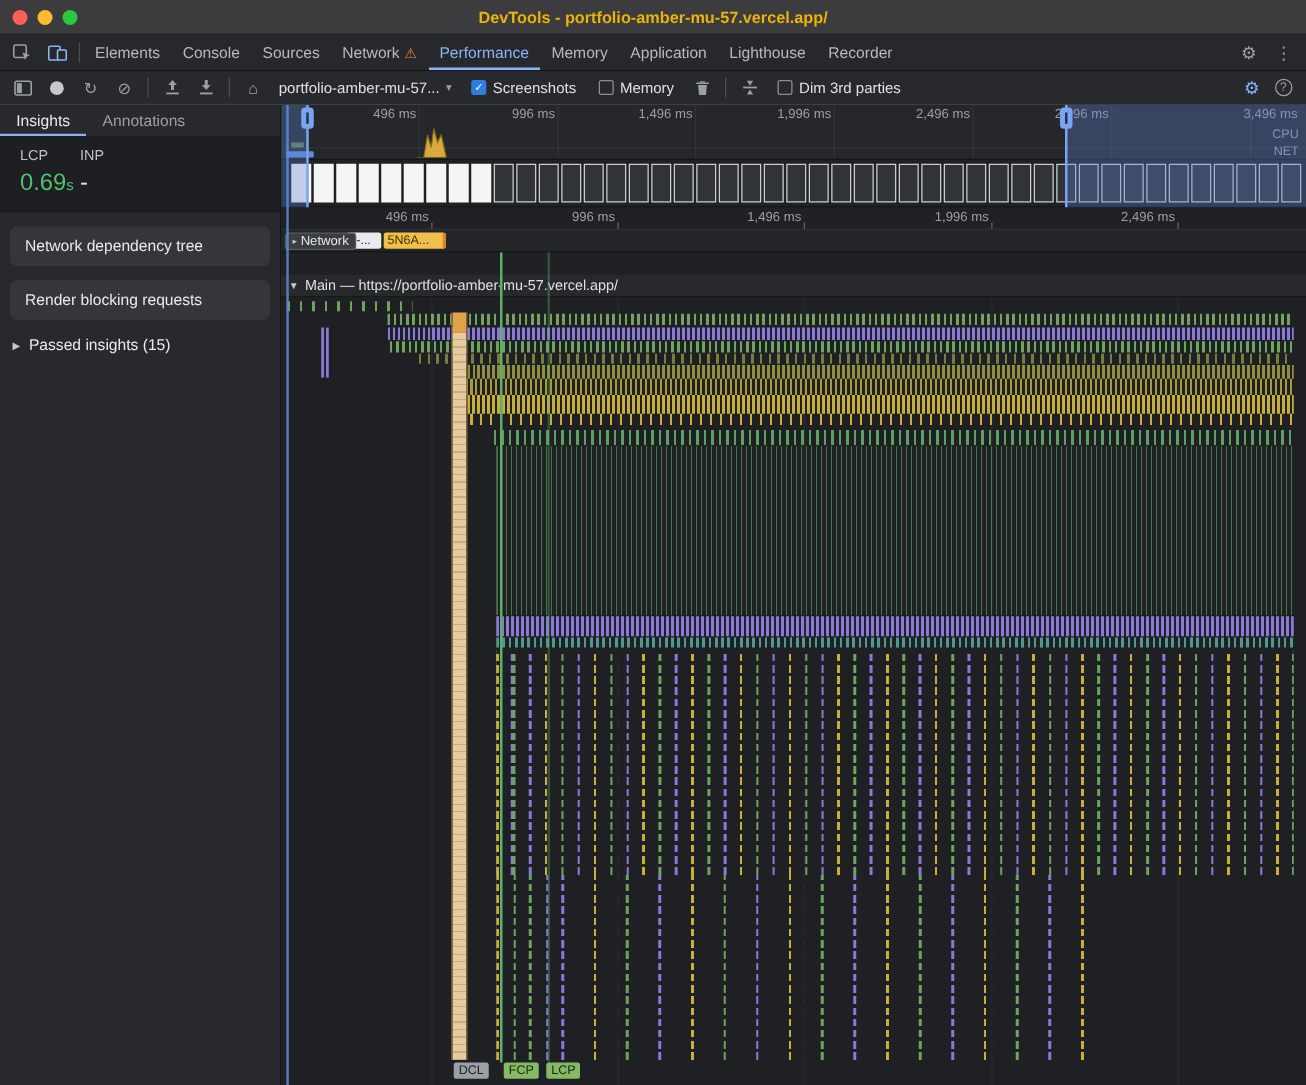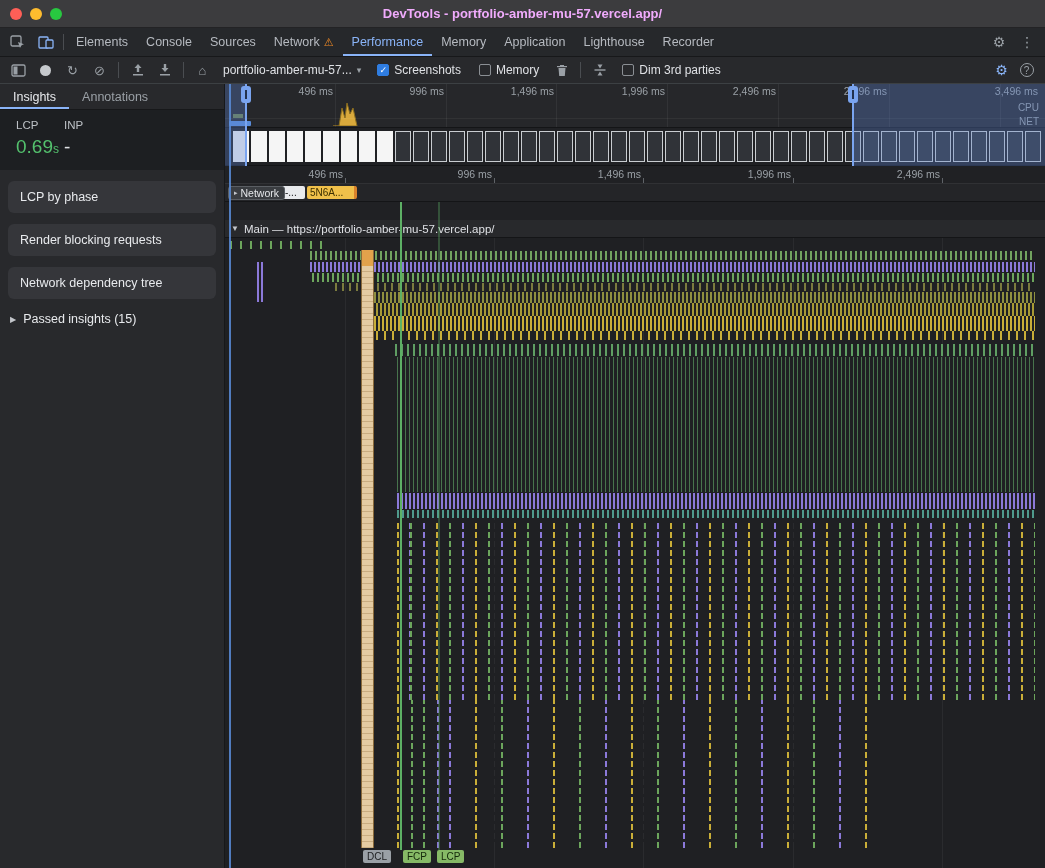--- a/index.html
+++ b/index.html
@@ -5,21 +5,21 @@
   * { box-sizing: border-box; margin: 0; padding: 0; }
   html,body { width:1045px; height:868px; overflow:hidden; }
   body { background:#202124; font-family:"Liberation Sans", sans-serif; position:relative; }
 
   
   .titlebar { height:28px; background:#3c3c3e; border-bottom:1px solid #232325;
               display:flex; align-items:center; justify-content:center; position:relative; }
   .lights { position:absolute; left:10px; top:8px; display:flex; gap:8px; }
   .light { width:12px; height:12px; border-radius:50%; }
   .light.red{background:#ff5f57}.light.yellow{background:#febc2e}.light.green{background:#28c840}
-  .wtitle { color:#f0abfc; font-size:13px; font-weight:bold; }
+  .wtitle { color:#eab308; font-size:13px; font-weight:bold; }
 
   
   .tabbar { height:29px; background:#26282b; border-bottom:1px solid #17181a;
             display:flex; align-items:stretch; padding-left:4px; }
   .tbicon { width:28px; display:flex; align-items:center; justify-content:center;
             color:#9aa0a6; font-size:14px; }
   .tabsep { width:1px; height:16px; background:#4a4d51; align-self:center; margin:0 3px; }
   .tab { padding:0 9px; display:flex; align-items:center; gap:4px;
          color:#b6bac0; font-size:12.5px; white-space:nowrap; }
   .tab.active { color:#8ab4f8; box-shadow:inset 0 -2px 0 #8ab4f8; }
@@ -263,23 +263,22 @@
     <div class="metrics">
       <div class="mcol1">
         <div class="mname">LCP</div>
         <div class="mval" style="color: rgb(83, 192, 109);"><span>0.69</span><span class="munit">s</span></div>
       </div>
       <div class="mcol2">
         <div class="mname">INP</div>
         <div class="mval" style="color: rgb(223, 225, 229);">-</div>
       </div>
     </div>
-    <div class="card">LCP by phase</div>
+    <div class="card">Network dependency tree</div>
     <div class="card">Render blocking requests</div>
-    <div class="card">Network dependency tree</div>
     <div class="passed">
       <span class="tri-sm">▶</span>
       <span>Passed insights (15)</span>
     </div>
   </div>
 
   <div class="timeline">
     <div class="overview">
       <div class="cpu-bump"></div>
       <svg class="cpu-spike" width="34" height="26" viewBox="0 0 34 26">

